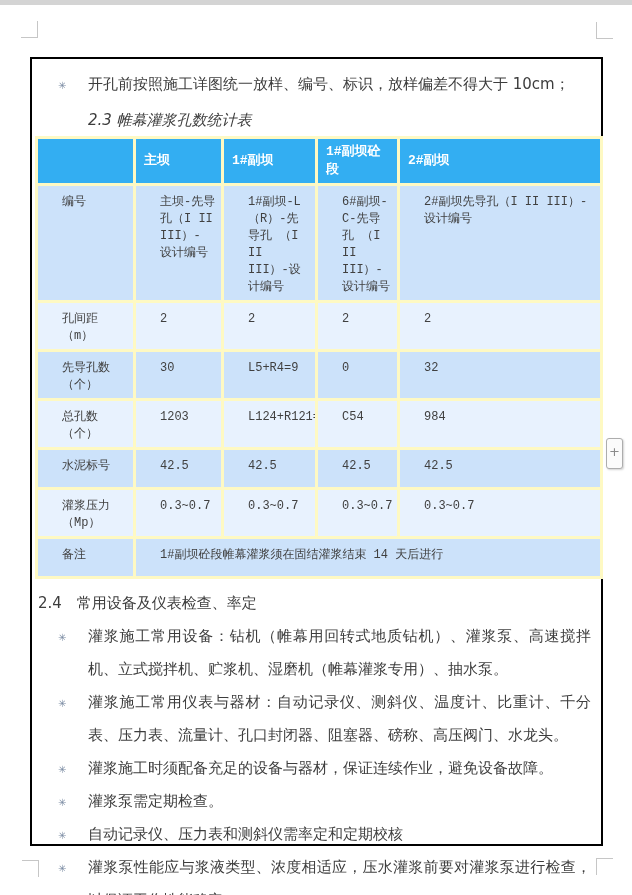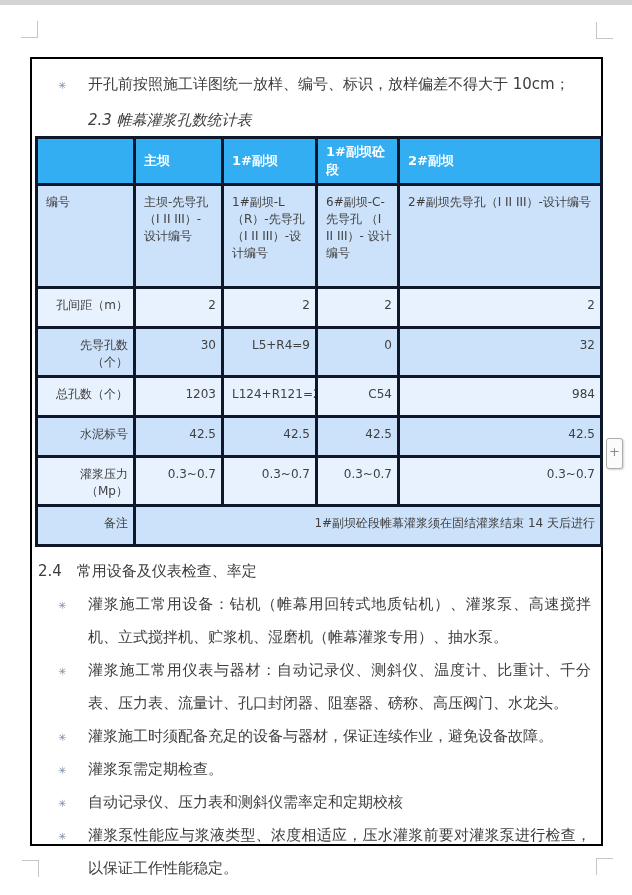--- a/index.html
+++ b/index.html
@@ -23,35 +23,35 @@
   }
 
   .para { margin:0; font-size:15px; line-height:33px; text-align:justify; }
   .bullet-para { position:relative; padding-left:56px; padding-right:10px; }
   .blt { position:absolute; left:26px; top:1px; font-size:10px; color:#7d8da4; }
   .top-bullet { margin-top:9px; }
   .table-title { margin:5px 0 2px 56px; font-size:15px; line-height:28px;font-style:italic; }
 
   table {
     border-collapse:separate; border-spacing:3px; table-layout:fixed;
-    margin-left:3px; width:565px; background:#0f172a;
+    margin-left:3px; width:565px; background:#fef9c3;font-family:Liberation Mono, monospace;
   }
   th, td {
     box-sizing:border-box; font-size:12px; line-height:17px; text-align:left;
-    vertical-align:top; padding:8px 5px 4px 8px; font-weight:normal; color:#404040;
+    vertical-align:top; padding:8px 5px 4px 24px; font-weight:normal; color:#404040;
     overflow:hidden;
   }
   thead th {
     background:#33aef2; color:#ffffff; font-weight:bold; font-size:13px;
     height:27px; padding:4px 8px; vertical-align:middle; line-height:18px;
   }
   tbody tr:nth-child(odd)  th, tbody tr:nth-child(odd)  td { background:#cce2fa; }
   tbody tr:nth-child(even) th, tbody tr:nth-child(even) td { background:#e8f2fe; }
   tbody tr.tall th, tbody tr.tall td { height:100px; }
-  tbody tr.std  th, tbody tr.std  td { height:37px;text-align:right; }
+  tbody tr.std  th, tbody tr.std  td { height:37px; }
 
   .section-heading { margin:11px 14px 3px 6px; font-size:15px; line-height:26px; }
   .blist { margin-top:4px; }
 
   .add-btn {
     position:absolute; left:606px; top:438px; width:17px; height:31px;
     border:1px solid #adadad; border-radius:3px; background:#fbfbfb;
     color:#8a8a8a; font-size:13px; line-height:13px;
     display:flex; align-items:flex-start; justify-content:center; padding-top:6px;
     box-sizing:border-box; box-shadow:1px 1px 2px rgba(0,0,0,0.18); cursor:pointer;

